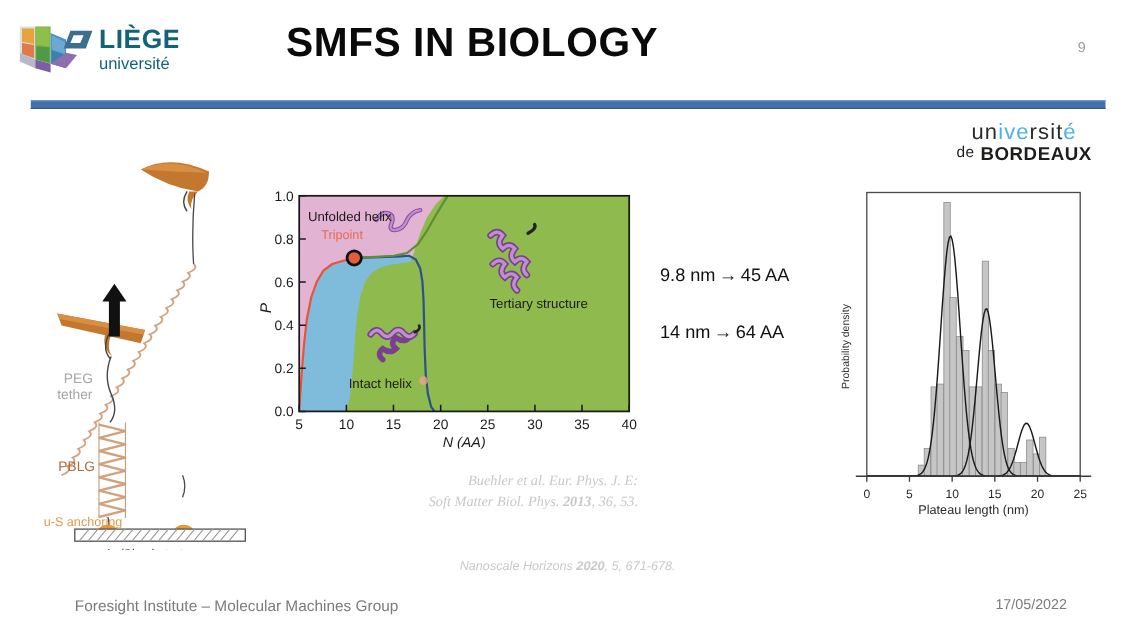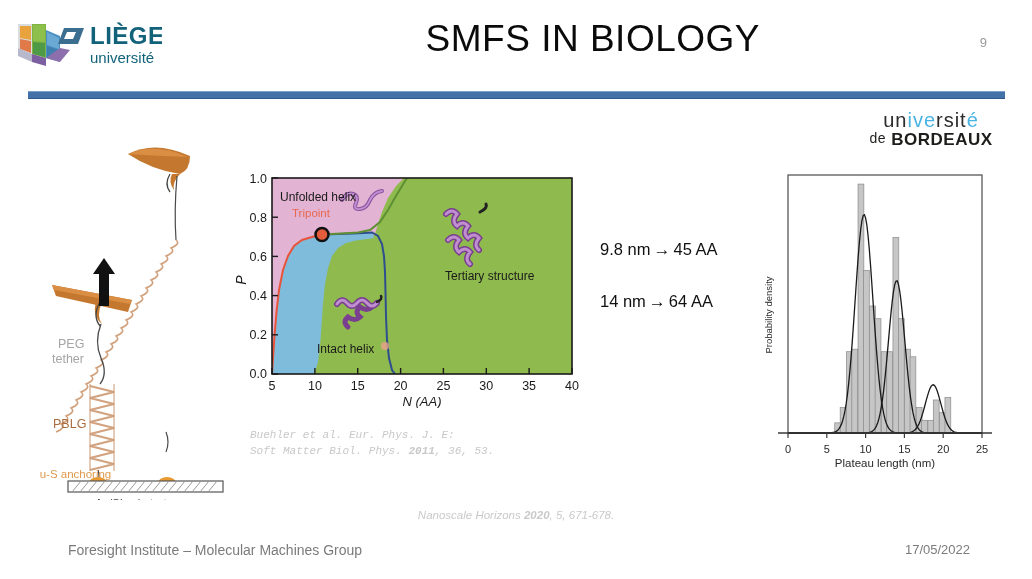--- a/index.html
+++ b/index.html
@@ -9,24 +9,25 @@
     font-family:"Liberation Sans", sans-serif;
     overflow:hidden;
     position:relative;
   }
   .slide{position:absolute;inset:0;background:#fff;padding-left:21px;}
 
   
   #liege-logo{position:absolute;left:12px;top:18px;width:150px;height:56px;}
   #slide-title{
     position:absolute;left:260px;top:18px;width:500px;
-    text-align:right;
+    text-align:left;
     font-size:37px;letter-spacing:.5px;color:#0a0a0a;
     font-family:"Liberation Sans", sans-serif;
     white-space:nowrap;
+    font-weight:bold;
   }
   #page-number{
     position:absolute;right:45px;top:35px;
     font-size:13px;color:#9a9a9a;
   }
   #title-rule{
     position:absolute;left:28px;top:91px;width:977px;height:6px;
     background:#4472a8;
     border-top:1px solid #7ba0d0;
     border-bottom:1px solid #315a8c;
@@ -39,23 +40,23 @@
   .bx-bottom{font-size:17px;font-weight:bold;color:#1d1d1b;letter-spacing:.5px;line-height:1.15;}
   .bx-de{font-size:14px;font-weight:normal;vertical-align:2px;}
 
   
   #schematic{position:absolute;left:40px;top:130px;width:230px;height:370px;}
 
   
   #phase-diagram{position:absolute;left:232px;top:168px;width:350px;height:240px;}
   #phase-caption{
     position:absolute;left:250px;top:428px;width:330px;
-    text-align:left;font-size:11px;line-height:1.45;
+    text-align:right;font-size:13px;line-height:1.45;
     color:#c8c8c8;font-style:italic;
-    font-family:Liberation Mono, monospace;
+    font-family:Liberation Serif, serif;
   }
   #phase-caption b{font-weight:bold;font-style:italic;}
 
   
   #conversions{position:absolute;left:600px;top:240px;width:180px;}
   .conv-line{
     font-size:16.5px;color:#111;margin-bottom:32px;white-space:nowrap;
     font-family:"Liberation Sans", sans-serif;
   }
   .conv-arrow{font-size:17px;padding:0 3px;}
@@ -301,21 +302,21 @@
         <text x="297.1" y="222">35</text>
         <text x="340" y="222">40</text>
       </g>
       <text x="190" y="238" font-family="Liberation Sans, sans-serif" font-size="13" fill="#1a1a1a" text-anchor="middle" font-style="italic">N (AA)</text>
       <text x="14" y="112" font-family="Liberation Sans, sans-serif" font-size="14" fill="#1a1a1a" text-anchor="middle" font-style="italic" transform="rotate(-90 14 112)">P</text>
     </svg>
   </div>
 
   <div id="phase-caption">
     <div>Buehler et al. Eur. Phys. J. E:</div>
-    <div><span>Soft Matter Biol. Phys. </span><b>2011</b><span>, 36, 53.</span></div>
+    <div><span>Soft Matter Biol. Phys. </span><b>2013</b><span>, 36, 53.</span></div>
   </div>
 
   <div id="conversions">
     <div class="conv-line"><span>9.8 nm</span><span class="conv-arrow">→</span><span>45 AA</span></div>
     <div class="conv-line"><span>14 nm</span><span class="conv-arrow">→</span><span>64 AA</span></div>
   </div>
 
   <div id="histogram">
     <svg width="250" height="310" viewBox="0 0 250 310">
 

